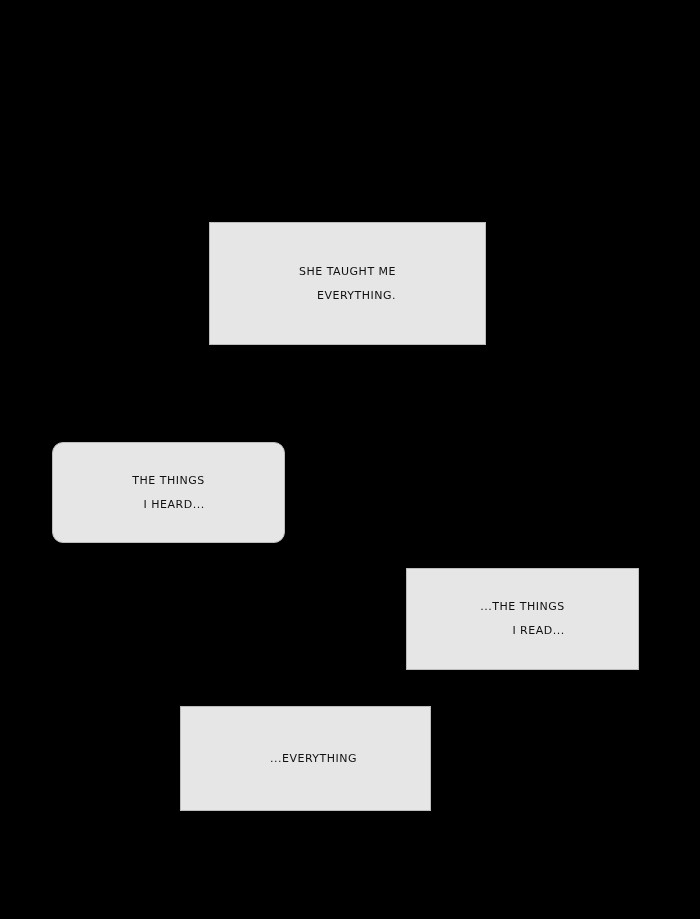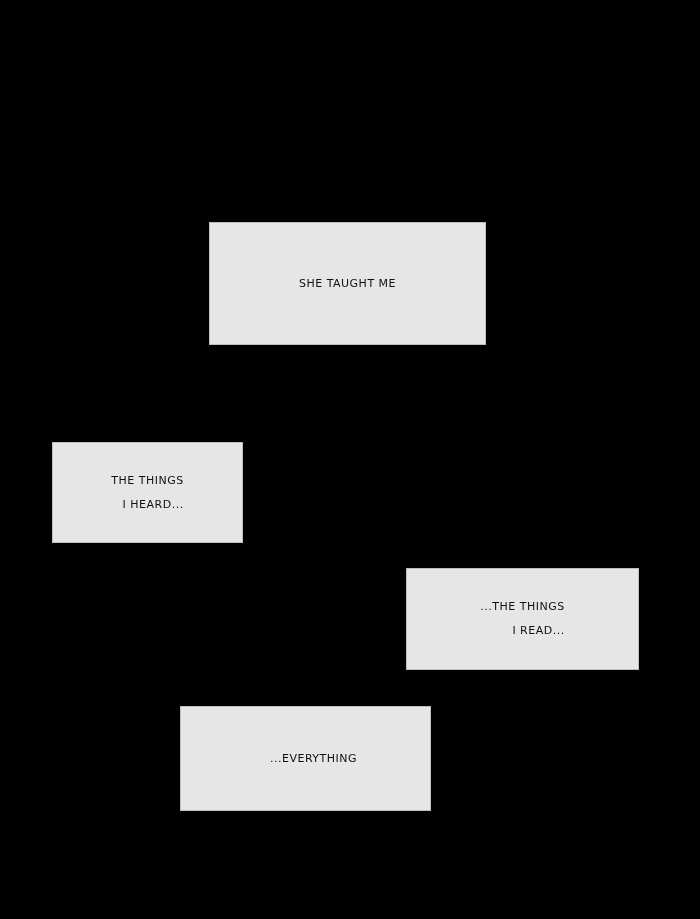--- a/index.html
+++ b/index.html
@@ -39,24 +39,25 @@
     }
   </style>
 </head>
 <body>
 
 <div class="page">
 
   <div class="caption-box" style="left:209px; top:222px; width:277px; height:123px;">
     <div class="caption-text">
       <span>SHE TAUGHT ME</span>
+      <span>EVERYTHING.</span>
     </div>
   </div>
 
-  <div class="caption-box" style="left:52px; top:442px; width:191px; height:101px;">
+  <div class="caption-box" style="left:52px; top:442px; width:233px; height:101px;border-radius:11px;">
     <div class="caption-text">
       <span>THE THINGS</span>
       <span>I HEARD...</span>
     </div>
   </div>
 
   <div class="caption-box" style="left:406px; top:555px; width:233px; height:102px;margin-top:13px;">
     <div class="caption-text">
       <span>...THE THINGS</span>
       <span>I READ...</span>

